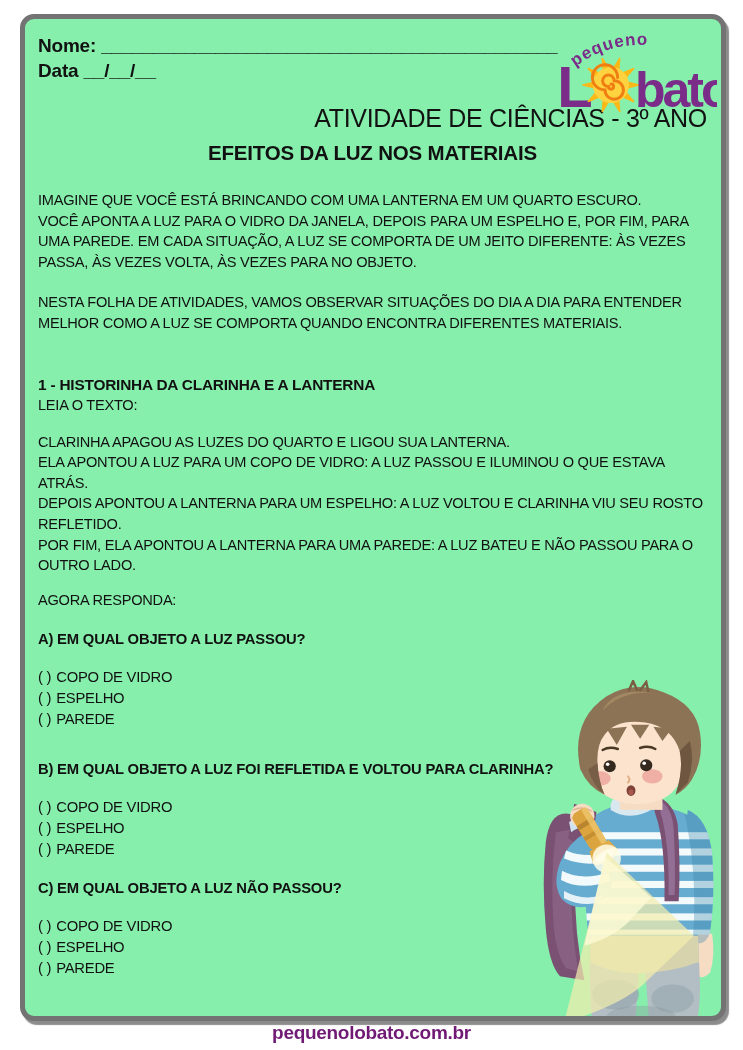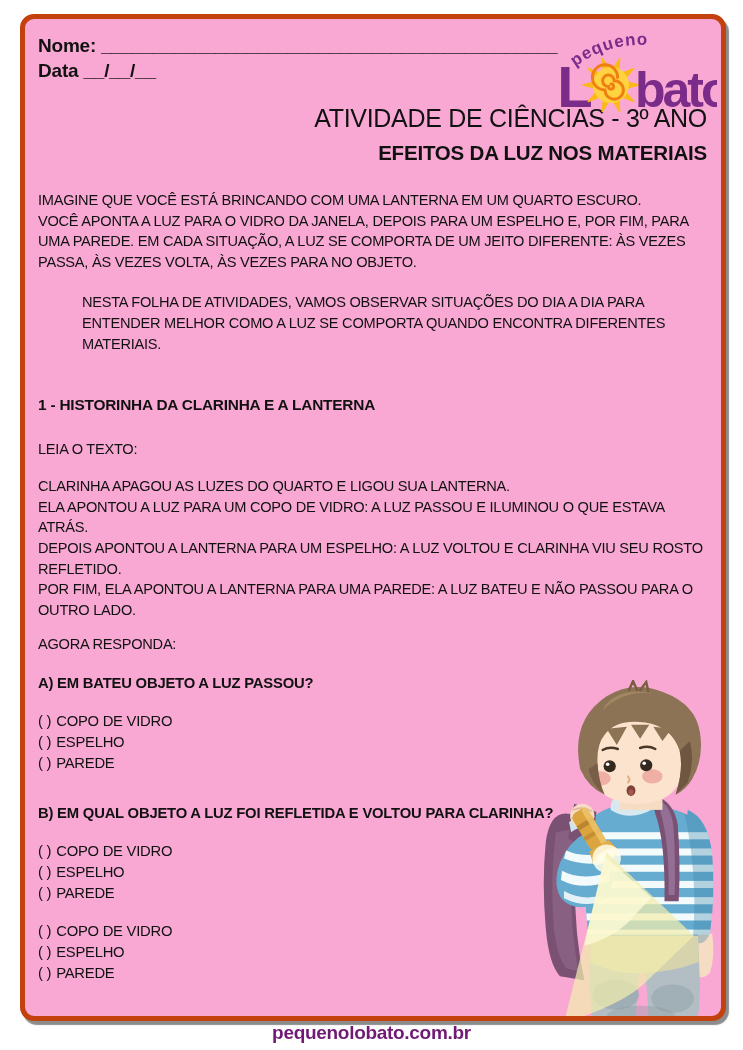--- a/index.html
+++ b/index.html
@@ -2,34 +2,34 @@
 <html><head>
 <meta charset="utf-8">
 <style>
   html,body{margin:0;padding:0;background:#ffffff;}
   .page{
     position:relative;width:743px;height:1050px;background:#ffffff;overflow:hidden;
     font-family:"Liberation Sans","DejaVu Sans",sans-serif;color:#111;
   }
   .frame{
     position:absolute;left:20px;top:14px;width:706px;height:1007px;
-    box-sizing:border-box;border:5px solid #c2410c;border-radius:14px;
+    box-sizing:border-box;border:5px solid #737373;border-radius:14px;
     box-shadow:3px 4px 1px rgba(0,0,0,.45);
-    padding:14px 14px 0 13px;overflow:hidden;background:#f9a8d4;
+    padding:14px 14px 0 13px;overflow:hidden;background:#86efac;
   }
   .hdr-row{width:510px;}
   .hdr-line{font-size:19px;font-weight:bold;line-height:25px;letter-spacing:-0.2px;white-space:nowrap;}
   .logo-svg{position:absolute;top:2px;right:4px;width:182px;height:94px;}
   h1.title{margin:20px 0 0 0;text-align:right;font-size:25px;line-height:30px;font-weight:normal;letter-spacing:-0.3px;}
-  h2.subtitle{margin:7px 0 0 0;text-align:right;font-size:20.5px;line-height:25px;font-weight:bold;letter-spacing:-0.2px;}
+  h2.subtitle{margin:7px 0 0 0;text-align:center;font-size:20.5px;line-height:25px;font-weight:bold;letter-spacing:-0.2px;}
   .body-text{font-size:14.6px;line-height:20.6px;letter-spacing:-0.25px;white-space:pre-line;max-width:676px;}
   .p1{margin-top:25px;}
-  .p2{margin-top:20px;margin-left:44px;}
+  .p2{margin-top:20px;}
   .sec-heading{margin-top:40px;font-size:15.4px;line-height:21px;font-weight:bold;letter-spacing:-0.2px;}
-  .leia{margin-top:24px;font-size:14.6px;line-height:21px;letter-spacing:-0.25px;}
+  .leia{font-size:14.6px;line-height:21px;letter-spacing:-0.25px;}
   .story{margin-top:16px;}
   .agora{margin-top:14px;font-size:14.6px;line-height:21px;letter-spacing:-0.25px;}
   .q-label{margin-top:18px;font-size:14.8px;line-height:21px;font-weight:bold;letter-spacing:-0.2px;}
   .q-label.qb{margin-top:29px;}
   .options{margin-top:17px;}
   .option{font-size:14.8px;line-height:21px;letter-spacing:-0.25px;}
   .option .box{margin-right:5px;}
   .boy-svg{position:absolute;left:514px;top:661px;width:184px;height:345px;}
   .footer{
     position:absolute;left:0;top:1022px;width:743px;text-align:center;
@@ -71,34 +71,35 @@
     <div class="body-text p2">NESTA FOLHA DE ATIVIDADES, VAMOS OBSERVAR SITUAÇÕES DO DIA A DIA PARA ENTENDER MELHOR COMO A LUZ SE COMPORTA QUANDO ENCONTRA DIFERENTES MATERIAIS.</div>
 
     <div class="sec-heading">1 - HISTORINHA DA CLARINHA E A LANTERNA</div>
     <div class="leia">LEIA O TEXTO:</div>
     <div class="body-text story">CLARINHA APAGOU AS LUZES DO QUARTO E LIGOU SUA LANTERNA.
 ELA APONTOU A LUZ PARA UM COPO DE VIDRO: A LUZ PASSOU E ILUMINOU O QUE ESTAVA ATRÁS.
 DEPOIS APONTOU A LANTERNA PARA UM ESPELHO: A LUZ VOLTOU E CLARINHA VIU SEU ROSTO REFLETIDO.
 POR FIM, ELA APONTOU A LANTERNA PARA UMA PAREDE: A LUZ BATEU E NÃO PASSOU PARA O OUTRO LADO.</div>
     <div class="agora">AGORA RESPONDA:</div>
 
-    <div class="q-label">A) EM BATEU OBJETO A LUZ PASSOU?</div>
+    <div class="q-label">A) EM QUAL OBJETO A LUZ PASSOU?</div>
     <div class="options">
       <div class="option"><span class="box">( )</span><span>COPO DE VIDRO</span></div>
       <div class="option"><span class="box">( )</span><span>ESPELHO</span></div>
       <div class="option"><span class="box">( )</span><span>PAREDE</span></div>
     </div>
 
     <div class="q-label qb">B) EM QUAL OBJETO A LUZ FOI REFLETIDA E VOLTOU PARA CLARINHA?</div>
     <div class="options">
       <div class="option"><span class="box">( )</span><span>COPO DE VIDRO</span></div>
       <div class="option"><span class="box">( )</span><span>ESPELHO</span></div>
       <div class="option"><span class="box">( )</span><span>PAREDE</span></div>
     </div>
 
+    <div class="q-label">C) EM QUAL OBJETO A LUZ NÃO PASSOU?</div>
     <div class="options">
       <div class="option"><span class="box">( )</span><span>COPO DE VIDRO</span></div>
       <div class="option"><span class="box">( )</span><span>ESPELHO</span></div>
       <div class="option"><span class="box">( )</span><span>PAREDE</span></div>
     </div>
 
     <svg class="boy-svg" viewBox="0 0 180 340" aria-hidden="true">
 
       <path d="M30,132 Q10,128 6,160 Q2,200 6,245 Q9,280 20,292 L44,296 Q34,250 35,200 Q36,160 46,138 Z" fill="#7a5173"></path>
       <path d="M16,150 Q10,195 14,245 Q17,272 26,284 L38,287 Q30,242 31,195 Q32,162 38,146 Z" fill="#916a8b" opacity="0.6"></path>

